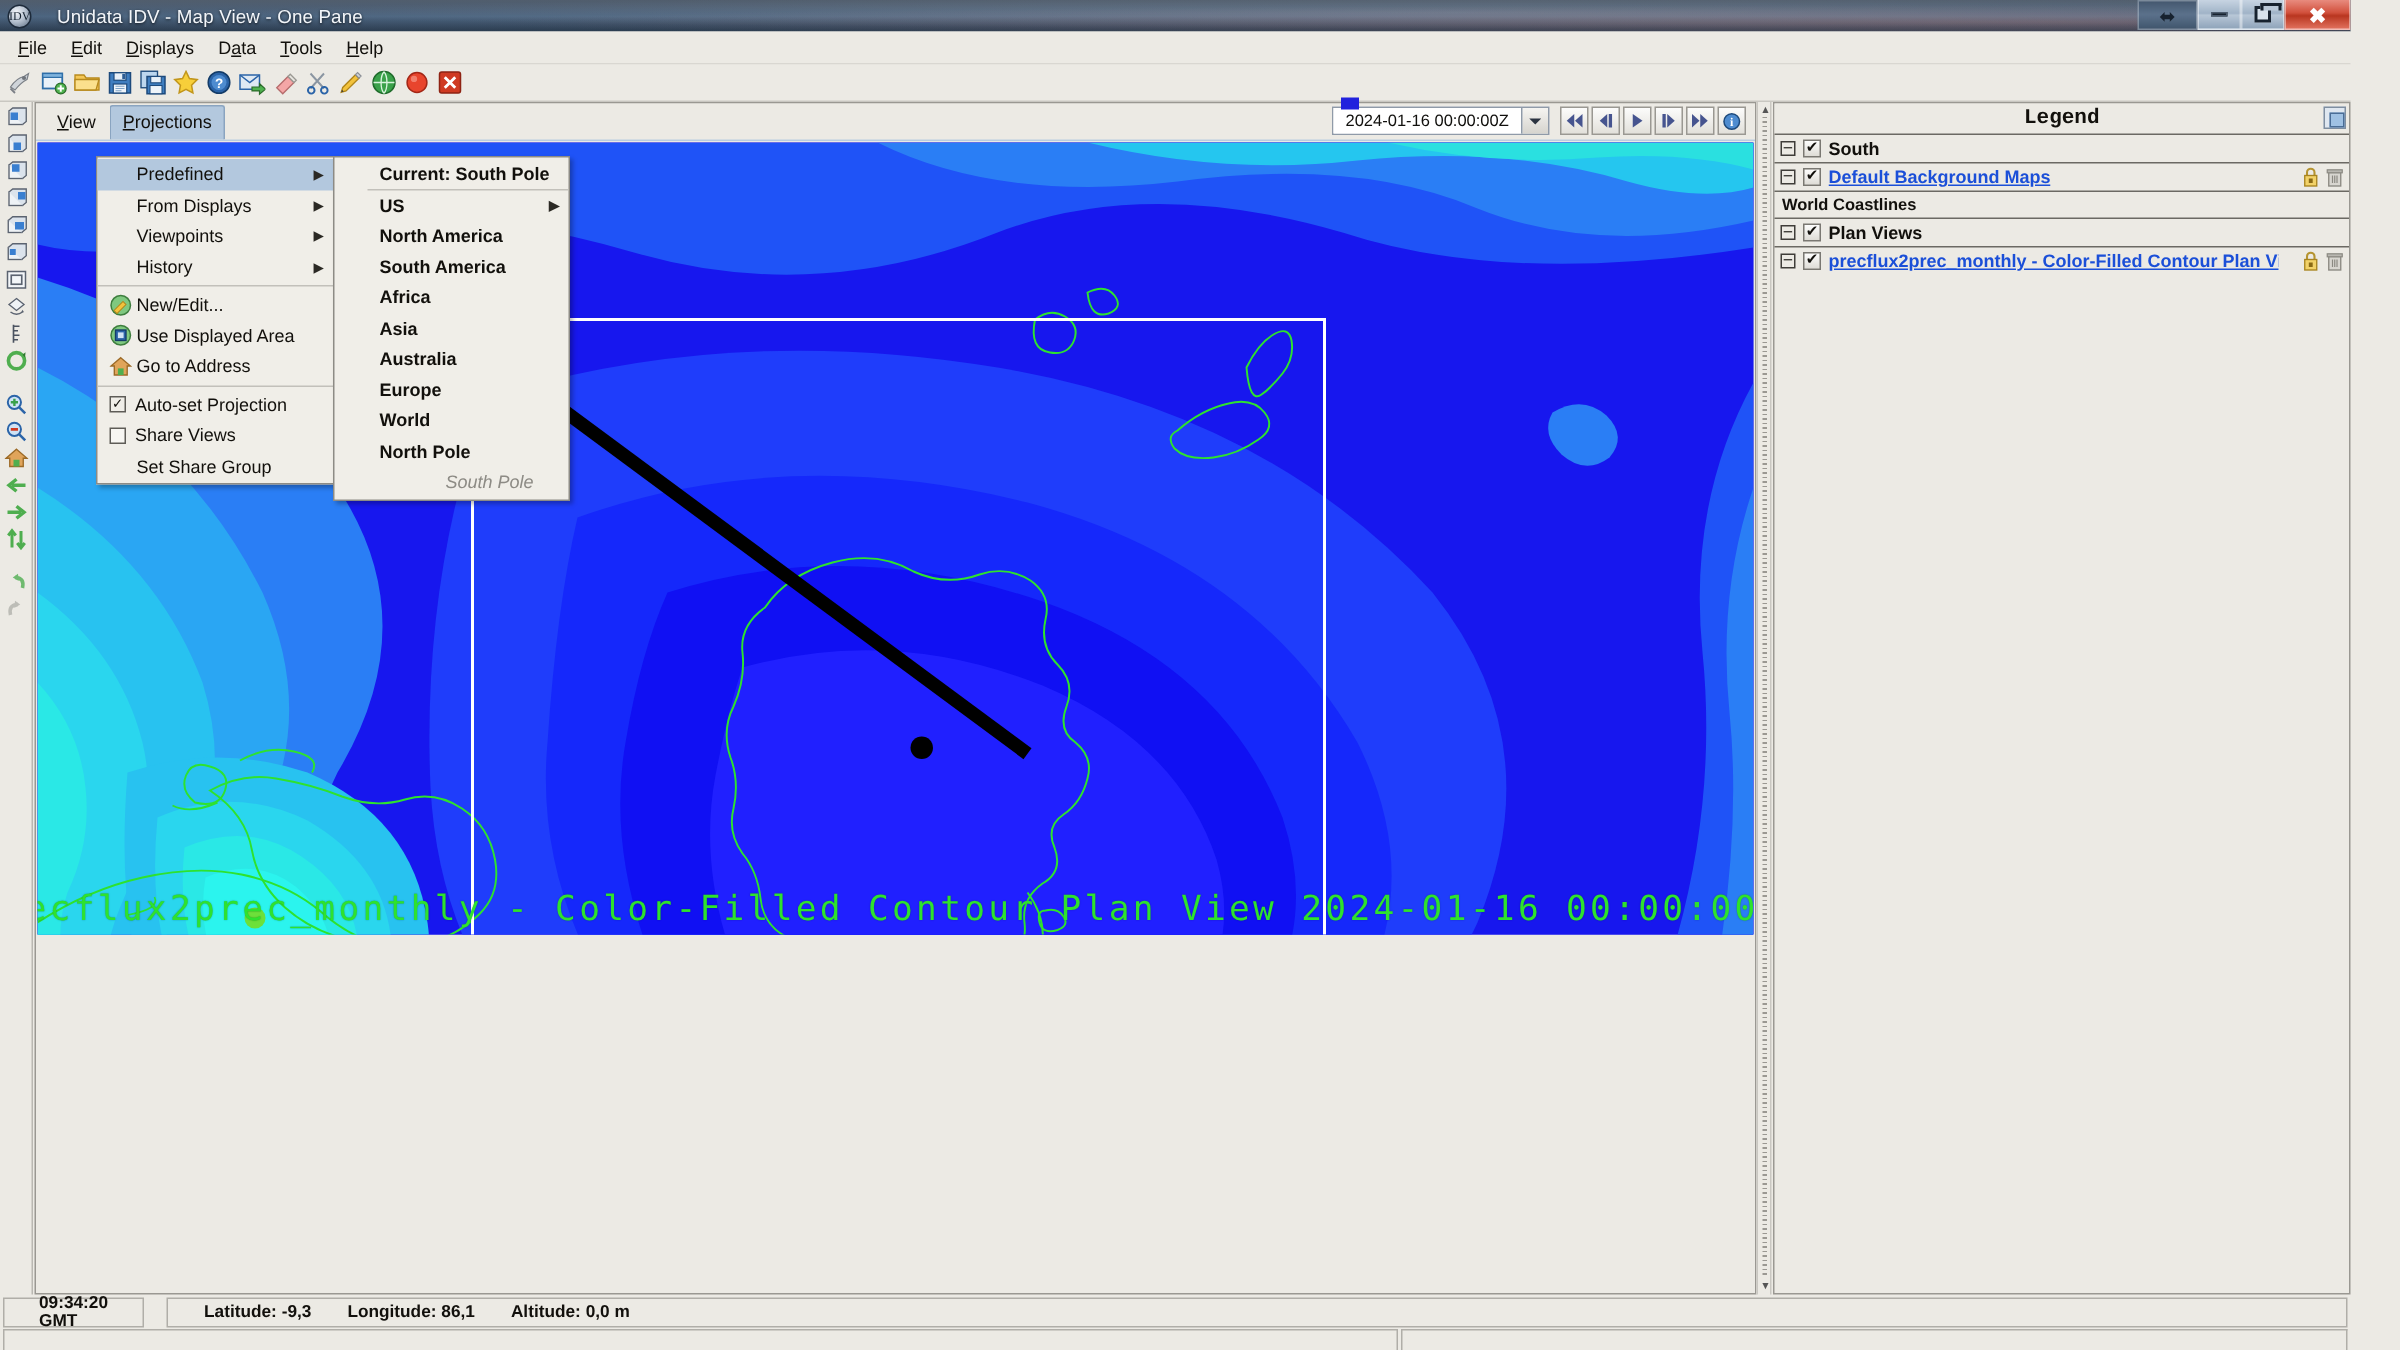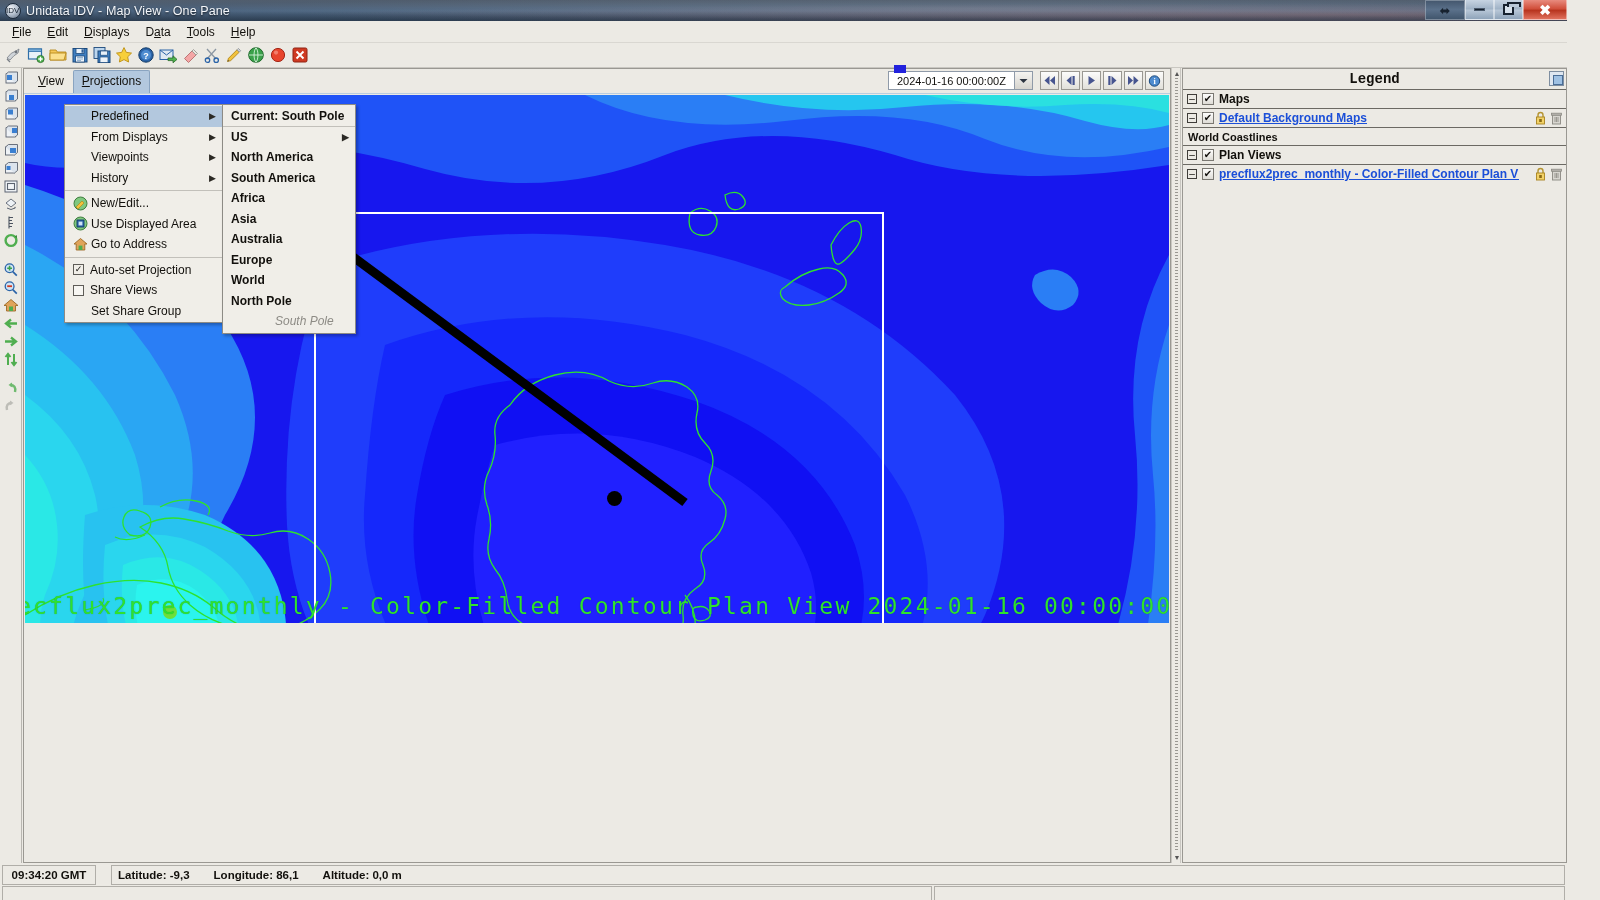--- a/index.html
+++ b/index.html
@@ -24,27 +24,27 @@
   }
   .titlebar .glass {
     position: absolute; left: 0; top: 0; right: 0; bottom: 0;
     background:
       radial-gradient(ellipse at 62% 40%, rgba(255,255,255,0.14) 0%, rgba(255,255,255,0) 60%),
       radial-gradient(ellipse at 86% 70%, rgba(200,120,110,0.30) 0%, rgba(200,120,110,0) 55%),
       linear-gradient(to bottom, rgba(255,255,255,0.18) 0%, rgba(255,255,255,0.02) 48%, rgba(0,0,0,0.12) 100%);
     pointer-events: none;
   }
   .title-icon {
-    width: 16px; height: 16px; margin: 0 5px 0 5px;
+    width: 16px; height: 16px; margin: 0 17px 0 5px;
     border-radius: 50%;
     background: radial-gradient(circle at 35% 30%, #f2f4f8 0%, #b9c4d2 45%, #5a6b80 100%);
     border: 1px solid #1d2a3a;
     position: relative; z-index: 2;
     font-size: 8px; color: #13202e; text-align: left; line-height: 14px;
-    font-family: Liberation Sans, sans-serif;
+    font-family: Liberation Serif, serif;
   }
   .title-text {
     color: #f3f6fa; font-size: 12.5px; letter-spacing: .1px;
     text-shadow: 0 1px 2px rgba(0,0,0,.75);
     position: relative; z-index: 2;
   }
   .win-btns {
     position: absolute; right: 0; top: 0; height: 21px;
     display: flex; align-items: stretch; z-index: 3;
   }
@@ -270,42 +270,42 @@
   .cb-labels span:last-child { margin-right: 22px; }
 
   
   .statusbar {
     position: absolute; left: 0; top: 864px; width: 1567px; height: 22px;
     background: #eceae4; display: flex; align-items: stretch; padding: 1px 2px;
     gap: 2px;
   }
   .sb-cell {
     border: 1px solid #b0aea8; background: #eceae4;
-    display:flex; align-items:center; padding: 0 6px;
+    display:flex; align-items:center; padding: 0 24px;
     font-size: 11.5px; color: #12100c; font-weight: bold;
   }
   .sb-time { width: 94px; justify-content:center; }
   .sb-coords { flex: 1; gap: 24px; margin-left: 13px; }
   .sb-coords span { white-space: nowrap; }
   .bottom-strip {
     position: absolute; left: 0; top: 886px; width: 1567px; height: 14px;
     background: #eceae4; display:flex; gap:2px; padding: 0 2px;
   }
   .bs-a { width: 930px; border: 1px solid #b0aea8; border-bottom: none; }
   .bs-b { flex: 1; border: 1px solid #b0aea8; border-bottom: none; }
 
   
   .menu-pop {
     position: absolute; z-index: 50;
     background: #f0eee8; border: 1px solid #8d8b85;
     box-shadow: 2px 2px 3px rgba(0,0,0,.28);
     padding: 1px 0;
   }
   #proj-menu { left: 64px; top: 104px; width: 159px; }
-  #pre-menu { left: 222px; top: 104px; width: 134px; }
+  #pre-menu { left: 222px; top: 104px; width: 158px; padding-left: 22px; }
   .mrow {
     display: flex; align-items: center; height: 20.5px;
     padding: 0 6px 0 8px; font-size: 12px; color: #12100c; white-space: nowrap;
   }
   .mrow .mi-ico { width: 18px; display:flex; align-items:center; }
   .mrow .mi-txt { flex: 1; }
   .mrow .mi-arrow { font-size: 9px; color:#2b2924; margin-left: 6px; }
   .mrow.sel { background: #b3c8de; }
   .mrow.disabled { color: #8d8b85; font-style: italic; margin-left: 44px; }
   .msep { height:1px; background:#c2c0ba; margin: 2px 0; }
@@ -736,21 +736,21 @@
 
   <div class="legendpanel">
     <div class="legend-header">
       <div class="lt">Legend</div>
       <div class="corner"></div>
     </div>
 
     <div class="lrow">
       <div class="toggle-box">−</div>
       <div class="chk">✔</div>
-      <div class="lbl-bold">Maps</div>
+      <div class="lbl-bold">South</div>
     </div>
 
     <div class="lrow">
       <div class="toggle-box">−</div>
       <div class="chk">✔</div>
       <div class="lbl-link">Default Background Maps</div>
       <div class="row-icons">
         <div class="icn">
           <svg width="13" height="14" viewBox="0 0 13 14">
               <path d="M4 6 V4 a2.5 2.5 0 0 1 5 0 V6" fill="none" stroke="#b59431" stroke-width="1.4"></path>

